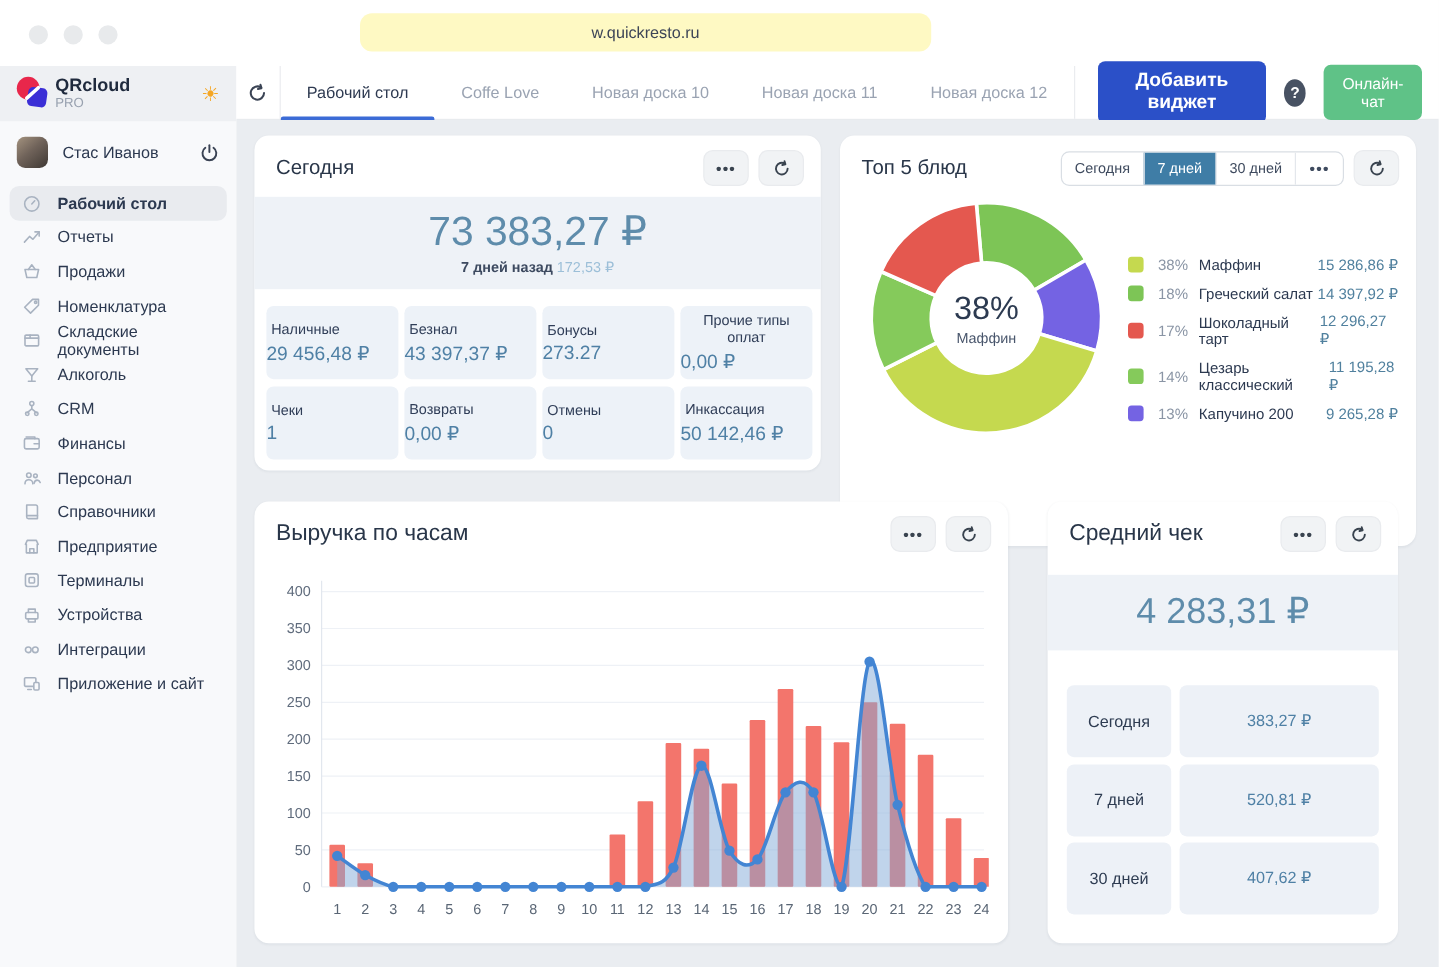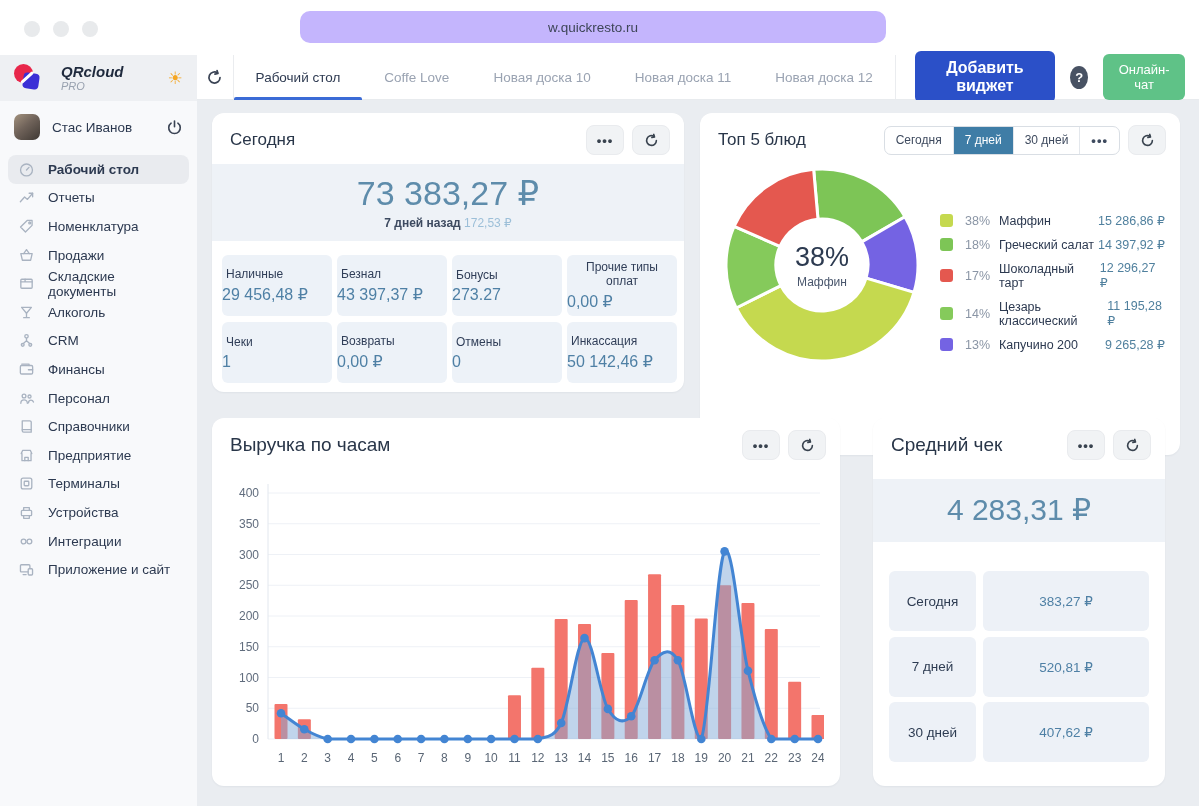--- a/index.html
+++ b/index.html
@@ -3,31 +3,31 @@
 <meta charset="utf-8">
 <style>
   *{margin:0;padding:0;box-sizing:border-box;}
   html,body{width:1199px;height:806px;}
   body{font-family:"Liberation Sans","DejaVu Sans",sans-serif;background:#fff;position:relative;overflow:hidden;color:#2c3950;}
 
   
   .browser-bar{position:absolute;left:0;top:0;width:100%;height:55px;background:#fff;}
   .window-dots{position:absolute;left:24px;top:21px;display:flex;gap:13px;}
   .window-dots span{width:16px;height:16px;border-radius:50%;background:#e8eaec;}
-  .address-pill{position:absolute;left:300px;top:11px;width:586px;height:32px;background:#c4b5fd;border-radius:10px;
+  .address-pill{position:absolute;left:300px;top:11px;width:476px;height:32px;background:#fef9c3;border-radius:10px;
     display:flex;align-items:center;justify-content:center;font-size:13.5px;color:#3d4557;}
 
   
   .sidebar{position:absolute;left:0;top:55px;width:197px;bottom:0;background:#f8f9fb;}
   .brand{height:46px;background:#eef0f3;display:flex;align-items:center;padding:0 14px;}
   .logo{position:relative;width:32px;height:30px;flex:none;}
   .logo-red{position:absolute;left:0;top:1px;width:19px;height:19px;border-radius:50%;background:#e8274b;}
   .logo-blue{position:absolute;left:9px;top:10px;width:16px;height:16px;border-radius:4px;background:#3b2fd6;transform:rotate(8deg);}
   .logo-slash{position:absolute;left:5px;top:13px;width:16px;height:2.6px;background:#fff;transform:rotate(-42deg);border-radius:2px;}
-  .brand-text{margin-left:15px;font-style:italic;}
+  .brand-text{margin-left:0;}
   .brand-name{font-weight:700;font-size:15px;color:#1f2a3d;line-height:1.1;}
   .brand-plan{font-size:11px;color:#98a1af;line-height:1.1;}
   .theme-toggle{margin-left:auto;color:#f5a623;font-size:17px;line-height:1;cursor:pointer;}
 
   .user-row{display:flex;align-items:center;padding:13px 14px 9px;}
   .avatar{width:26px;height:26px;border-radius:7px;flex:none;
     background:linear-gradient(140deg,#a4937f 0%,#70635a 45%,#3e3833 100%);}
   .user-name{margin-left:12px;font-size:13.5px;color:#2c3950;}
   .logout-btn{margin-left:auto;display:flex;cursor:pointer;}
 
@@ -154,34 +154,34 @@
           <svg viewBox="0 0 18 18" width="17">
             <path d="M2.5 13.5L7 8.5l3 2.5 5.5-6.5" fill="none" stroke="#a9b3c1" stroke-width="1.4" stroke-linecap="round" stroke-linejoin="round"></path>
             <path d="M11.8 4.5h3.7v3.7" fill="none" stroke="#a9b3c1" stroke-width="1.4" stroke-linecap="round" stroke-linejoin="round"></path>
           </svg>
         </span>
         <span>Отчеты</span>
       </div>
       <div class="menu-item">
         <span class="mi-icon">
           <svg viewBox="0 0 18 18" width="17">
+            <path d="M3 7h12l-1.6 7H4.6z" fill="none" stroke="#a9b3c1" stroke-width="1.4" stroke-linecap="round" stroke-linejoin="round"></path>
+            <path d="M6 7l3-4.2L12 7" fill="none" stroke="#a9b3c1" stroke-width="1.4" stroke-linecap="round" stroke-linejoin="round"></path>
+          </svg>
+        </span>
+        <span>Продажи</span>
+      </div>
+      <div class="menu-item">
+        <span class="mi-icon">
+          <svg viewBox="0 0 18 18" width="17">
             <path d="M9.7 2.6h5.2v5.2l-7 7-5.2-5.2z" fill="none" stroke="#a9b3c1" stroke-width="1.4" stroke-linecap="round" stroke-linejoin="round"></path>
             <circle cx="12.4" cy="5.2" r="1" fill="none" stroke="#a9b3c1" stroke-width="1.4" stroke-linecap="round" stroke-linejoin="round"></circle>
           </svg>
         </span>
         <span>Номенклатура</span>
-      </div>
-      <div class="menu-item">
-        <span class="mi-icon">
-          <svg viewBox="0 0 18 18" width="17">
-            <path d="M3 7h12l-1.6 7H4.6z" fill="none" stroke="#a9b3c1" stroke-width="1.4" stroke-linecap="round" stroke-linejoin="round"></path>
-            <path d="M6 7l3-4.2L12 7" fill="none" stroke="#a9b3c1" stroke-width="1.4" stroke-linecap="round" stroke-linejoin="round"></path>
-          </svg>
-        </span>
-        <span>Продажи</span>
       </div>
       <div class="menu-item">
         <span class="mi-icon">
           <svg viewBox="0 0 18 18" width="17">
             <rect x="3" y="4.5" width="12" height="9.5" rx="1" fill="none" stroke="#a9b3c1" stroke-width="1.4" stroke-linecap="round" stroke-linejoin="round"></rect>
             <path d="M3 7.2h12M7.5 4.5v2.7" fill="none" stroke="#a9b3c1" stroke-width="1.4" stroke-linecap="round" stroke-linejoin="round"></path>
           </svg>
         </span>
         <span>Складские документы</span>
       </div>

